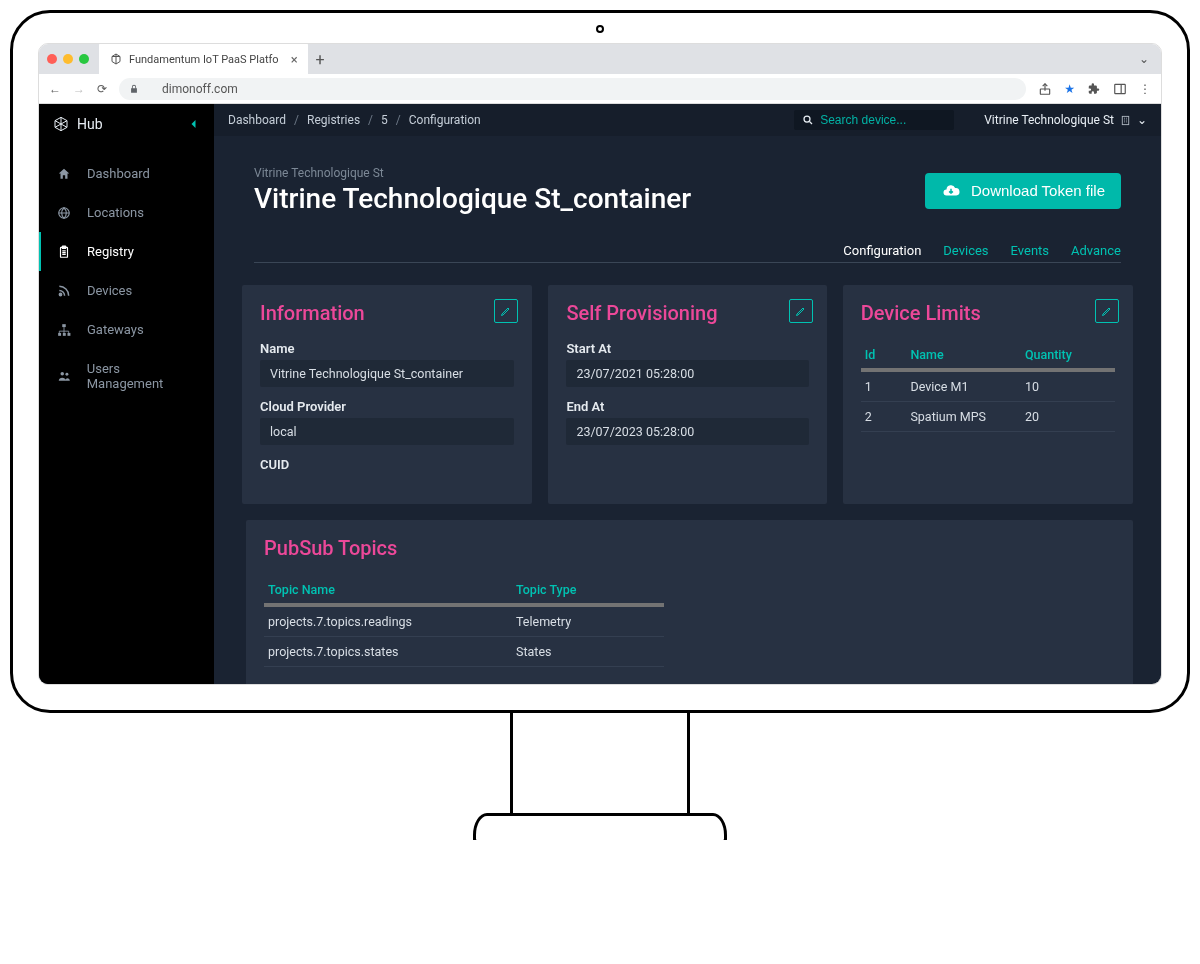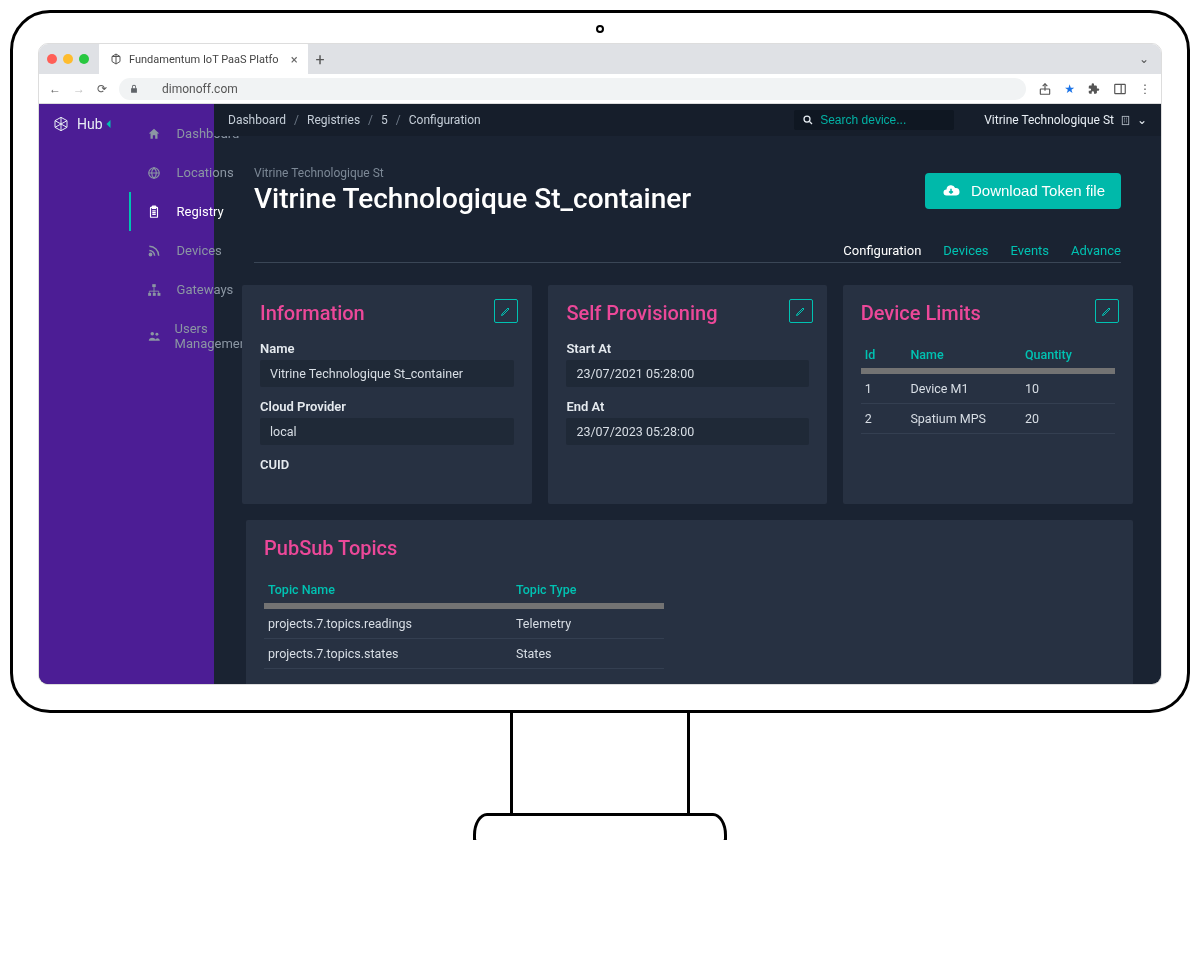--- a/index.html
+++ b/index.html
@@ -88,22 +88,22 @@
 
     
     .app {
       display: flex;
       height: 580px;
       background: #1a2332;
       color: #d8dee5;
       font-size: 13px;
     }
     .sidebar {
-      width: 175px; background: #4c1d95; flex-shrink: 0;
-      display: flex; flex-direction: row;
+      width: 175px; background: #000000; flex-shrink: 0;
+      display: flex; flex-direction: column;
     }
     .sidebar-head {
       height: 40px; display: flex; align-items: center; justify-content: space-between;
       padding: 0 14px; color: #e8eef4; font-size: 14px;
     }
     .sidebar-head .left { display: flex; align-items: center; gap: 8px; }
     .sidebar-head .collapser { color: #00c2b2; font-size: 15px; }
     .sidebar-nav { padding-top: 10px; }
     .nav-item {
       display: flex; align-items: center; gap: 14px;
@@ -161,21 +161,21 @@
       display: flex; align-items: center; justify-content: center; color: #00c2b2; cursor: pointer;
       font-size: 12px;
     }
     .fld { margin-bottom: 12px; }
     .fld-label { font-size: 13px; color: #e5eaef; font-weight: 600; margin-bottom: 4px; }
     .fld-val {
       background: #1f2937; padding: 6px 10px; border-radius: 2px; color: #d8dee5; font-size: 12.5px;
     }
 
     table { width: 100%; border-collapse: collapse; font-size: 12.5px; }
-    th { text-align: left; color: #00c2b2; font-weight: 500; padding: 6px 4px; border-bottom: 6px solid #737373; }
+    th { text-align: left; color: #00c2b2; font-weight: 500; padding: 6px 4px; border-bottom: 4px solid #737373; }
     td { padding: 7px 4px; border-bottom: 1px solid #343f51; color: #d8dee5; }
 
     .pubsub { background: #273142; margin: 16px 8px 0 12px; padding: 16px 18px 20px; border-radius: 2px; }
     .pubsub table { max-width: 400px; }
 
     svg { display: block; }
   </style>
 </head>
 <body>
 

